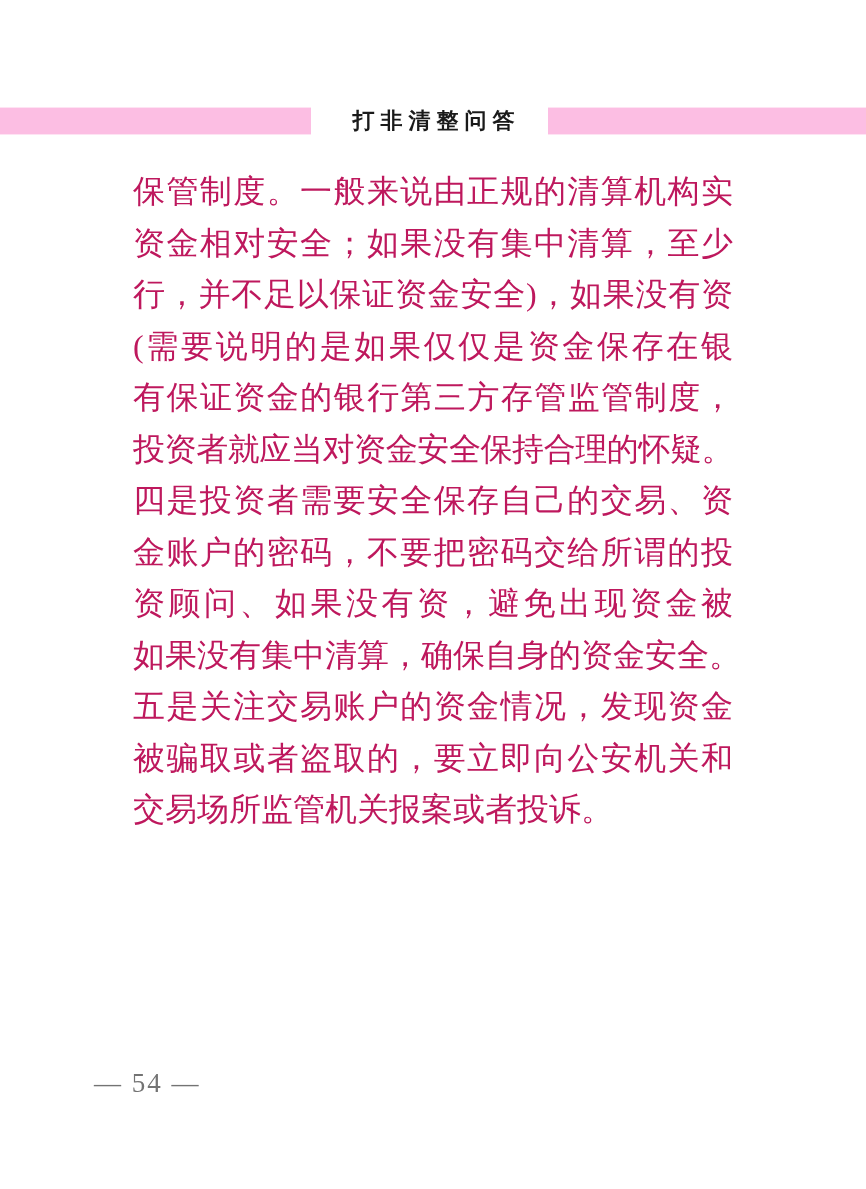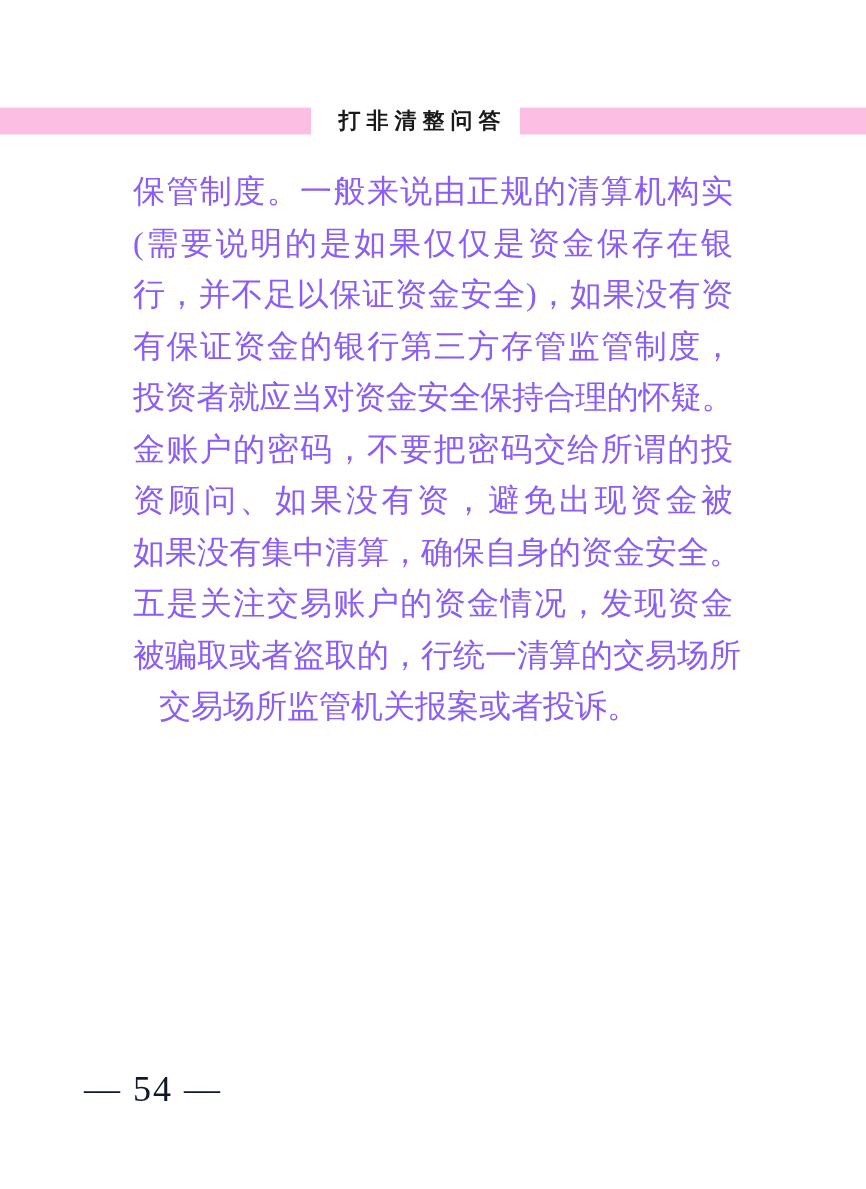--- a/index.html
+++ b/index.html
@@ -19,20 +19,21 @@
 
   
   .header-bar {
     position: absolute;
     top: 108px;
     left: 0;
     right: 0;
     height: 26px;
     display: flex;
     align-items: stretch;
+    gap: 14px;
   }
   .bar-seg {
     background: #fcbee3;
     box-shadow: 0 1px 0 #fee3f3, 0 -1px 0 #fee3f3;
   }
   .bar-left {
     width: 311px;
     flex: 0 0 auto;
   }
   .bar-right {
@@ -63,64 +64,65 @@
     left: 133px;
     width: 600px;
   }
   .text-line {
     font-size: 32px;
     line-height: 51.5px;
     height: 51.5px;
     white-space: nowrap;
     text-align: justify;
     text-align-last: justify;
-    color: #8b5cf6;
+    color: #be185d;
   }
   .text-line.tight {
     letter-spacing: -0.6px;
   }
   .text-line.last {
     text-align: left;
     text-align-last: left;
-    margin-left: 26px;
   }
 
   
   .page-number {
     position: absolute;
-    left: 84px;
+    left: 94px;
     top: 1068px;
-    font-size: 36px;
+    font-size: 27px;
     letter-spacing: 2px;
-    color: #0f172a;
+    color: #737373;
     white-space: nowrap;
   }
 </style>
 </head>
 <body>
 
 <div class="page">
 
   <div class="header-bar">
     <div class="bar-seg bar-left" style="background-color: rgb(252, 190, 227);"></div>
     <div class="bar-title-box">
       <span class="bar-title">打非清整问答</span>
     </div>
     <div class="bar-seg bar-right" style="background-color: rgb(252, 190, 227);"></div>
   </div>
 
   <div class="body-text">
     <div class="text-line">保管制度。一般来说由正规的清算机构实</div>
+    <div class="text-line">资金相对安全；如果没有集中清算，至少</div>
+    <div class="text-line">行，并不足以保证资金安全)，如果没有资</div>
     <div class="text-line">(需要说明的是如果仅仅是资金保存在银</div>
-    <div class="text-line">行，并不足以保证资金安全)，如果没有资</div>
     <div class="text-line tight">有保证资金的银行第三方存管监管制度，</div>
     <div class="text-line tight">投资者就应当对资金安全保持合理的怀疑。</div>
+    <div class="text-line">四是投资者需要安全保存自己的交易、资</div>
     <div class="text-line">金账户的密码，不要把密码交给所谓的投</div>
     <div class="text-line">资顾问、如果没有资，避免出现资金被</div>
     <div class="text-line">如果没有集中清算，确保自身的资金安全。</div>
     <div class="text-line">五是关注交易账户的资金情况，发现资金</div>
-    <div class="text-line">被骗取或者盗取的，行统一清算的交易场所</div>
+    <div class="text-line">被骗取或者盗取的，要立即向公安机关和</div>
     <div class="text-line last">交易场所监管机关报案或者投诉。</div>
   </div>
 
   <div class="page-number">— 54 —</div>
 
 </div>
 
 </body></html>

